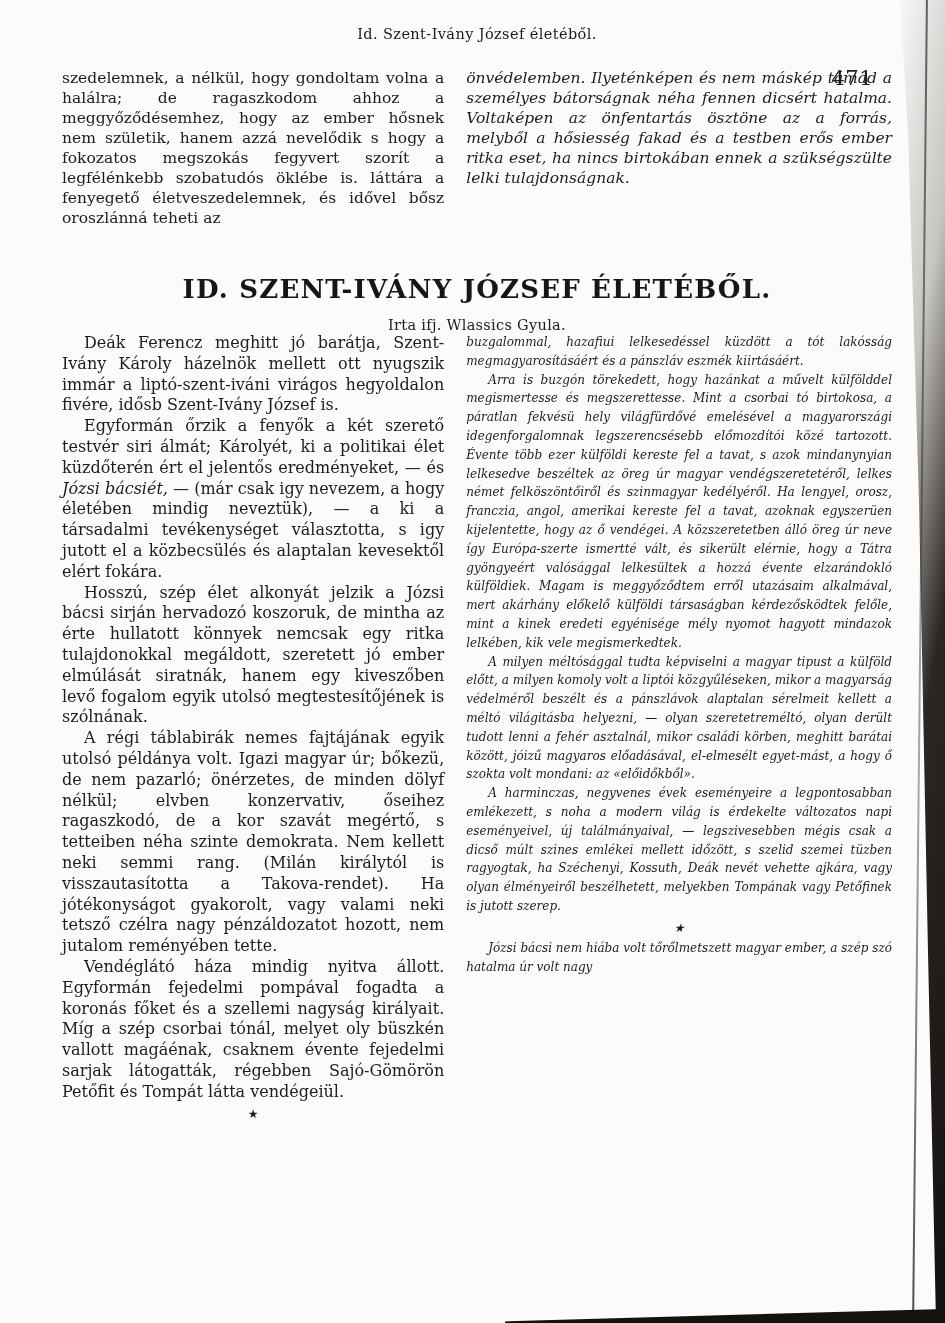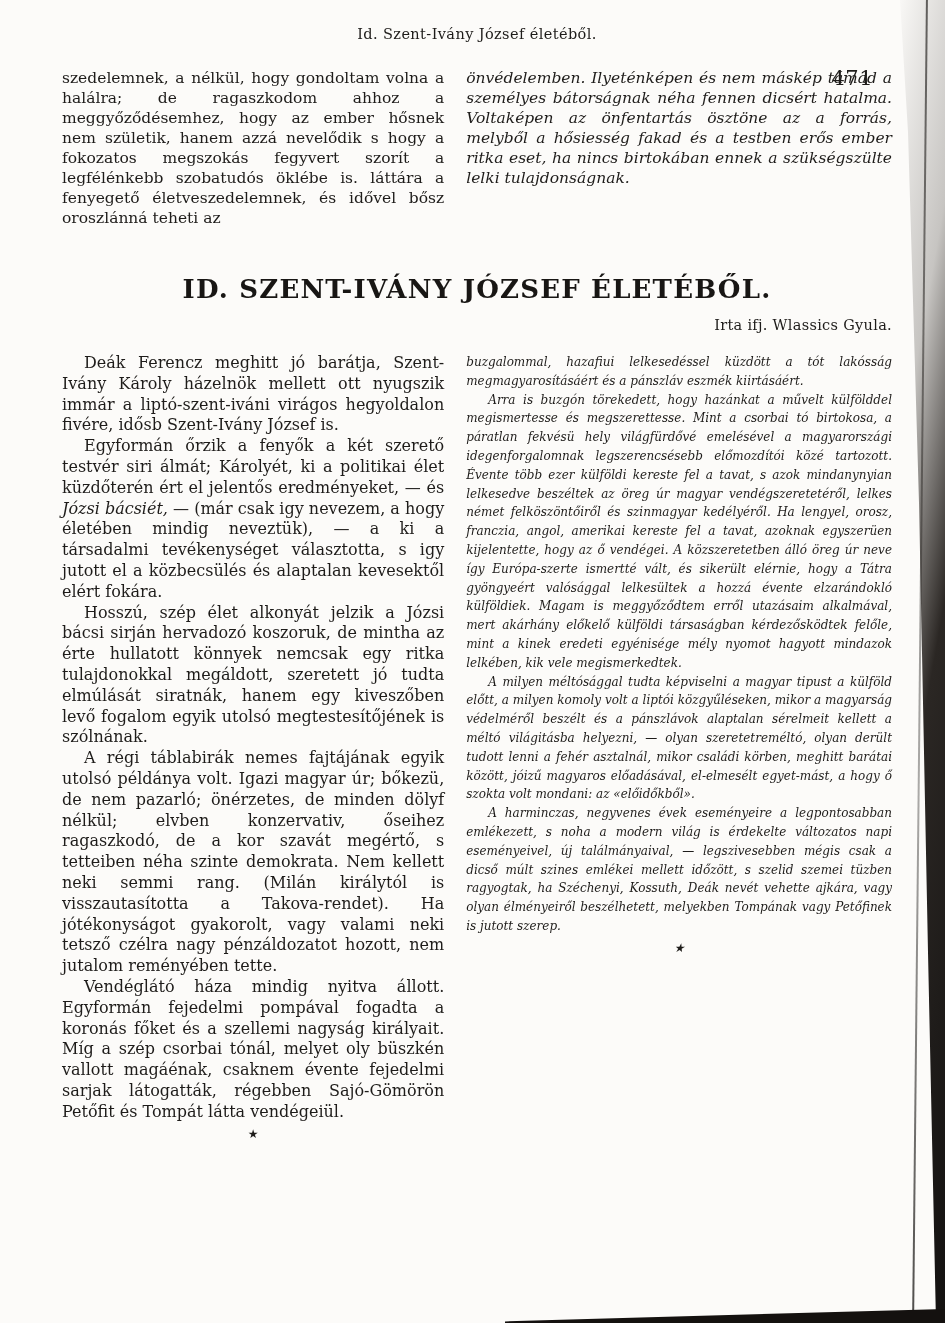--- a/index.html
+++ b/index.html
@@ -34,25 +34,25 @@
     margin:0; text-align:justify;
     font-size:15.5px; line-height:20px;
   }
 
   .article-title {
     margin:46px 0 0; text-align:center;
     font-size:26px; font-weight:700; letter-spacing:1.2px;
     color:#181614;
   }
   .byline {
-    margin-top:13px; text-align:right;
+    margin-top:13px; text-align:center;
     font-size:14.5px; letter-spacing:.3px;
   }
 
-  .main-section { margin-top:20px; }
+  .main-section { }
   .main-section p {
     margin:0; text-align:justify; text-indent:22px;
   }
   .main-left  p { font-size:16px; line-height:20.8px; }
   .main-right p { font-size:12px; line-height:18.8px; }
   p.noindent { text-indent:0; }
   em.inline-italic { font-style:italic; }
 
   .star-divider {
     text-align:center; font-size:12px; line-height:15px;
@@ -100,31 +100,32 @@
       </div>
     </div>
 
     <h1 class="article-title">ID. SZENT-IVÁNY JÓZSEF ÉLETÉBŐL.</h1>
     <div class="byline">Irta ifj. Wlassics Gyula.</div>
 
     <div class="columns main-section">
       <div class="col-left main-left">
         <p>Deák Ferencz meghitt jó barátja, Szent-Ivány Károly házelnök mellett ott nyugszik immár a liptó-szent-iváni virágos hegyoldalon fivére, idősb Szent-Ivány József is.</p>
         <p><span>Egyformán őrzik a fenyők a két szerető testvér siri álmát; Károlyét, ki a politikai élet küzdőterén ért el jelentős eredményeket, — és </span><em class="inline-italic">Józsi bácsiét,</em><span> — (már csak igy nevezem, a hogy életében mindig neveztük), — a ki a társadalmi tevékenységet választotta, s igy jutott el a közbecsülés és alaptalan kevesektől elért fokára.</span></p>
-        <p>Hosszú, szép élet alkonyát jelzik a Józsi bácsi sirján hervadozó koszoruk, de mintha az érte hullatott könnyek nemcsak egy ritka tulajdonokkal megáldott, szeretett jó tudta elmúlását siratnák, hanem egy kiveszőben levő fogalom egyik utolsó megtestesítőjének is szólnának.</p>
+        <p>Hosszú, szép élet alkonyát jelzik a Józsi bácsi sirján hervadozó koszoruk, de mintha az érte hullatott könnyek nemcsak egy ritka tulajdonokkal megáldott, szeretett jó ember elmúlását siratnák, hanem egy kiveszőben levő fogalom egyik utolsó megtestesítőjének is szólnának.</p>
         <p>A régi táblabirák nemes fajtájának egyik utolsó példánya volt. Igazi magyar úr; bőkezü, de nem pazarló; önérzetes, de minden dölyf nélkül; elvben konzervativ, őseihez ragaszkodó, de a kor szavát megértő, s tetteiben néha szinte demokrata. Nem kellett neki semmi rang. (Milán királytól is visszautasította a Takova-rendet). Ha jótékonyságot gyakorolt, vagy valami neki tetsző czélra nagy pénzáldozatot hozott, nem jutalom reményében tette.</p>
         <p>Vendéglátó háza mindig nyitva állott. Egyformán fejedelmi pompával fogadta a koronás főket és a szellemi nagyság királyait. Míg a szép csorbai tónál, melyet oly büszkén vallott magáénak, csaknem évente fejedelmi sarjak látogatták, régebben Sajó-Gömörön Petőfit és Tompát látta vendégeiül.</p>
         <div class="star-divider">★</div>
       </div>
       <div class="col-right main-right">
         <p class="noindent">buzgalommal, hazafiui lelkesedéssel küzdött a tót lakósság megmagyarosításáért és a pánszláv eszmék kiirtásáért.</p>
         <p>Arra is buzgón törekedett, hogy hazánkat a művelt külfölddel megismertesse és megszerettesse. Mint a csorbai tó birtokosa, a páratlan fekvésü hely világfürdővé emelésével a magyarországi idegenforgalomnak legszerencsésebb előmozdítói közé tartozott. Évente több ezer külföldi kereste fel a tavat, s azok mindanynyian lelkesedve beszéltek az öreg úr magyar vendégszeretetéről, lelkes német felköszöntőiről és szinmagyar kedélyéről. Ha lengyel, orosz, franczia, angol, amerikai kereste fel a tavat, azoknak egyszerüen kijelentette, hogy az ő vendégei. A közszeretetben álló öreg úr neve így Európa-szerte ismertté vált, és sikerült elérnie, hogy a Tátra gyöngyeért valósággal lelkesültek a hozzá évente elzarándokló külföldiek. Magam is meggyőződtem erről utazásaim alkalmával, mert akárhány előkelő külföldi társaságban kérdezősködtek felőle, mint a kinek eredeti egyénisége mély nyomot hagyott mindazok lelkében, kik vele megismerkedtek.</p>
         <p>A milyen méltósággal tudta képviselni a magyar tipust a külföld előtt, a milyen komoly volt a liptói közgyűléseken, mikor a magyarság védelméről beszélt és a pánszlávok alaptalan sérelmeit kellett a méltó világitásba helyezni, — olyan szeretetreméltó, olyan derült tudott lenni a fehér asztalnál, mikor családi körben, meghitt barátai között, jóizű magyaros előadásával, el-elmesélt egyet-mást, a hogy ő szokta volt mondani: az «előidőkből».</p>
         <p>A harminczas, negyvenes évek eseményeire a legpontosabban emlékezett, s noha a modern világ is érdekelte változatos napi eseményeivel, új találmányaival, — legszivesebben mégis csak a dicső múlt szines emlékei mellett időzött, s szelid szemei tüzben ragyogtak, ha Széchenyi, Kossuth, Deák nevét vehette ajkára, vagy olyan élményeiről beszélhetett, melyekben Tompának vagy Petőfinek is jutott szerep.</p>
         <div class="star-divider">★</div>
+        <p>Józsi bácsi nem hiába volt tőrőlmetszett magyar ember, a szép szó hatalma úr volt nagy</p>
       </div>
     </div>
 
   </div>
 
   <div class="edge-line"></div>
   <div class="edge-band"></div>
   <div class="bottom-band"></div>
 </div>
 

